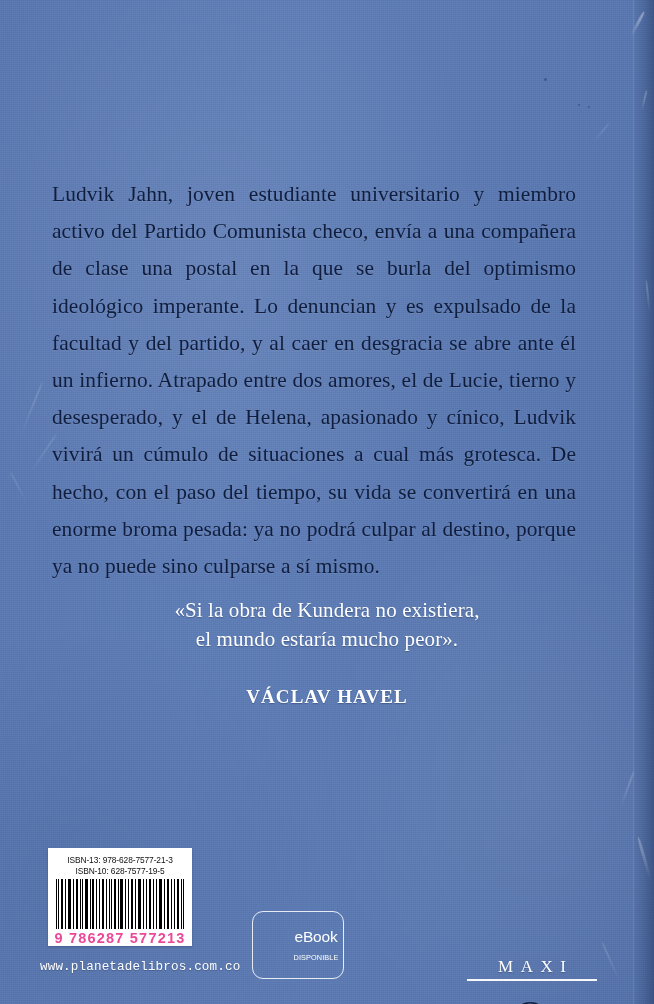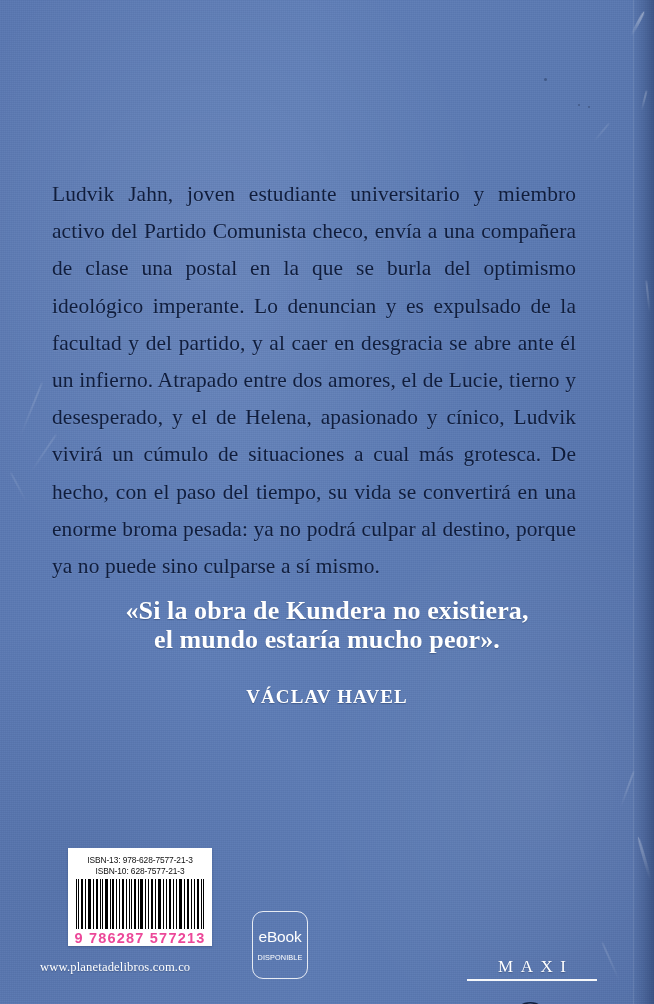--- a/index.html
+++ b/index.html
@@ -105,23 +105,23 @@
   .quote-block {
     position: absolute;
     left: 0;
     top: 596px;
     width: 654px;
     text-align: center;
     color: #ffffff;
   }
   .quote-text {
     font-family: "Liberation Serif", serif;
-    font-size: 26px;
+    font-size: 21px;
     line-height: 29px;
-    font-weight: 700;
+    font-weight: 400;
     letter-spacing: 0.1px;
     text-shadow: 0 1px 1px rgba(18,34,70,0.35);
   }
   .quote-attrib {
     margin-top: 32px;
     font-family: "Liberation Serif", serif;
     font-size: 19px;
     font-weight: 700;
     letter-spacing: 1.1px;
     text-shadow: 0 1px 1px rgba(18,34,70,0.35);
@@ -129,21 +129,20 @@
 
   
   .barcode-box {
     position: absolute;
     left: 48px;
     top: 848px;
     width: 144px;
     height: 98px;
     background: #ffffff;
     box-shadow: 0 1px 2px rgba(20,36,72,0.28);
-    margin-left: 20px;
   }
   .isbn-lines {
     padding: 7px 0 0 0;
     text-align: center;
     font-family: "Liberation Sans", sans-serif;
     color: #111111;
   }
   .isbn-line {
     font-size: 8.4px;
     line-height: 10.6px;
@@ -166,41 +165,42 @@
     color: #ec4899;
     white-space: nowrap;
   }
 
   
   .site-url {
     position: absolute;
     left: 40px;
     top: 960px;
     color: #ffffff;
-    font-family: Liberation Serif, serif;
+    font-family: Liberation Mono, monospace;
     font-size: 12.6px;
     letter-spacing: 0.15px;
     text-shadow: 0 1px 1px rgba(18,34,70,0.3);
     white-space: nowrap;
   }
 
   
   .ebook-badge {
     position: absolute;
     left: 252px;
     top: 911px;
     width: 54px;
     height: 66px;
     border: 1.6px solid rgba(255,255,255,0.85);
     border-radius: 11px;
     display: flex;
     flex-direction: column;
     align-items: center;
     justify-content: center;
     color: #ffffff;
+    padding-left: 36px;
   }
   .ebook-main {
     font-family: "Liberation Sans", sans-serif;
     font-size: 15.5px;
     line-height: 16px;
     letter-spacing: -0.2px;
   }
   .ebook-sub {
     margin-top: 8px;
     font-family: "Liberation Sans", sans-serif;
@@ -291,21 +291,21 @@
 
   <div class="quote-block">
     <div class="quote-text">«Si la obra de Kundera no existiera,</div>
     <div class="quote-text">el mundo estaría mucho peor».</div>
     <div class="quote-attrib">VÁCLAV HAVEL</div>
   </div>
 
   <div class="barcode-box">
     <div class="isbn-lines">
       <div class="isbn-line">ISBN-13: 978-628-7577-21-3</div>
-      <div class="isbn-line">ISBN-10: 628-7577-21-3</div>
+      <div class="isbn-line">ISBN-10: 628-7577-19-5</div>
     </div>
     <svg class="bars" viewBox="0 0 128 50" preserveAspectRatio="none">
       <g fill="#000000">
         <rect x="0" y="0" width="1" height="50"></rect>
         <rect x="2" y="0" width="1" height="50"></rect>
         <rect x="5" y="0" width="2" height="50"></rect>
         <rect x="9" y="0" width="1" height="50"></rect>
         <rect x="12" y="0" width="3" height="50"></rect>
         <rect x="17" y="0" width="1" height="50"></rect>
         <rect x="20" y="0" width="2" height="50"></rect>

